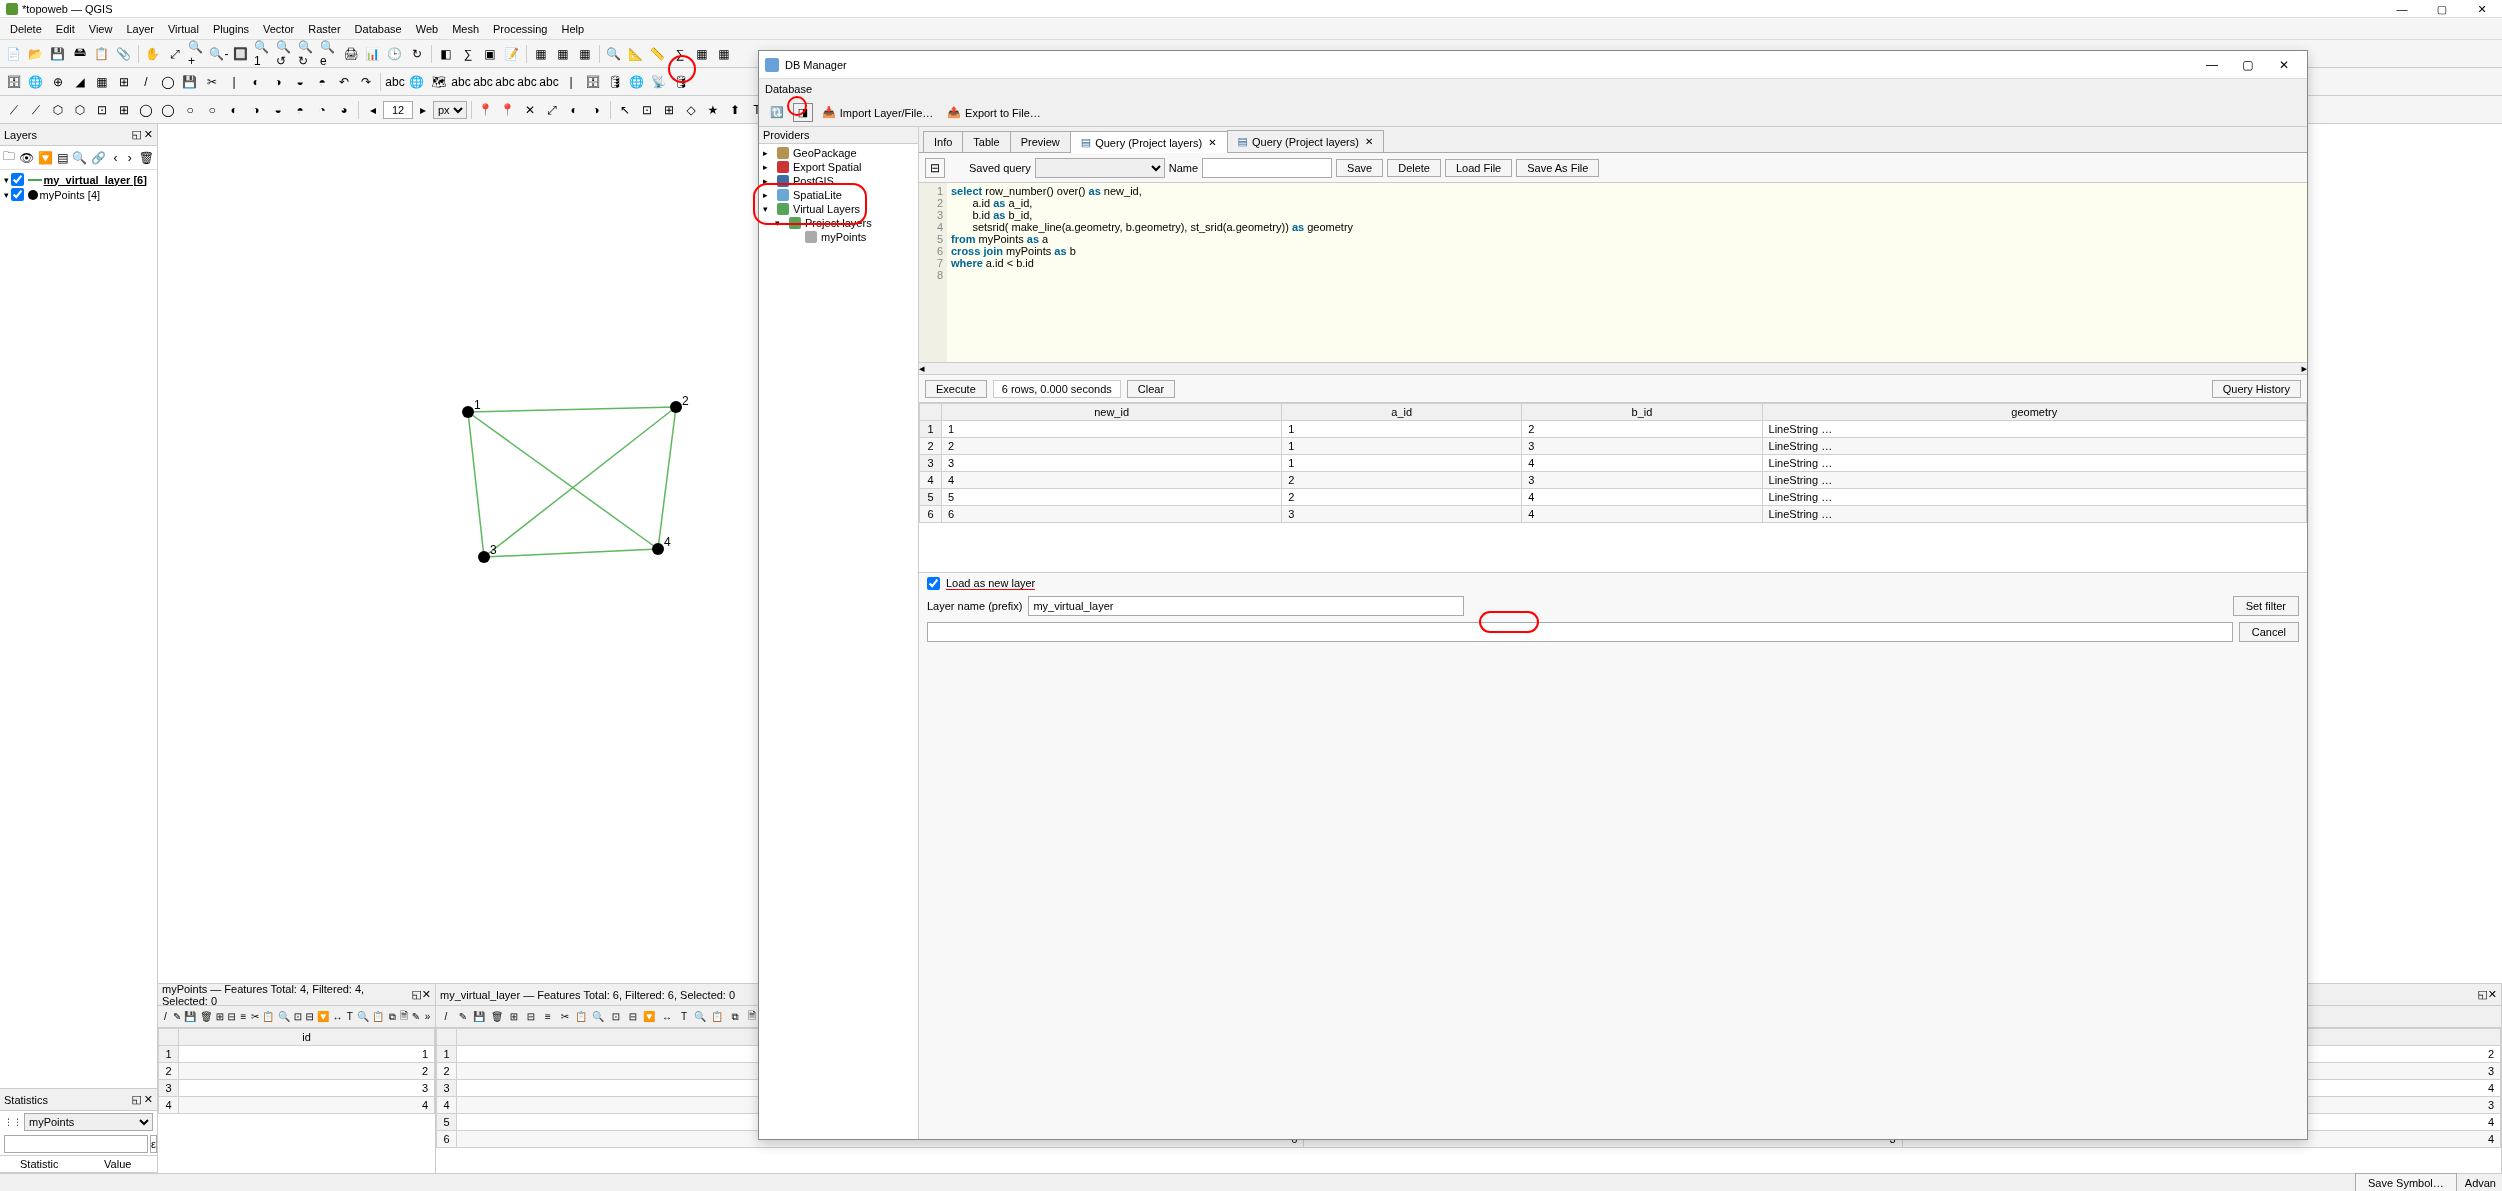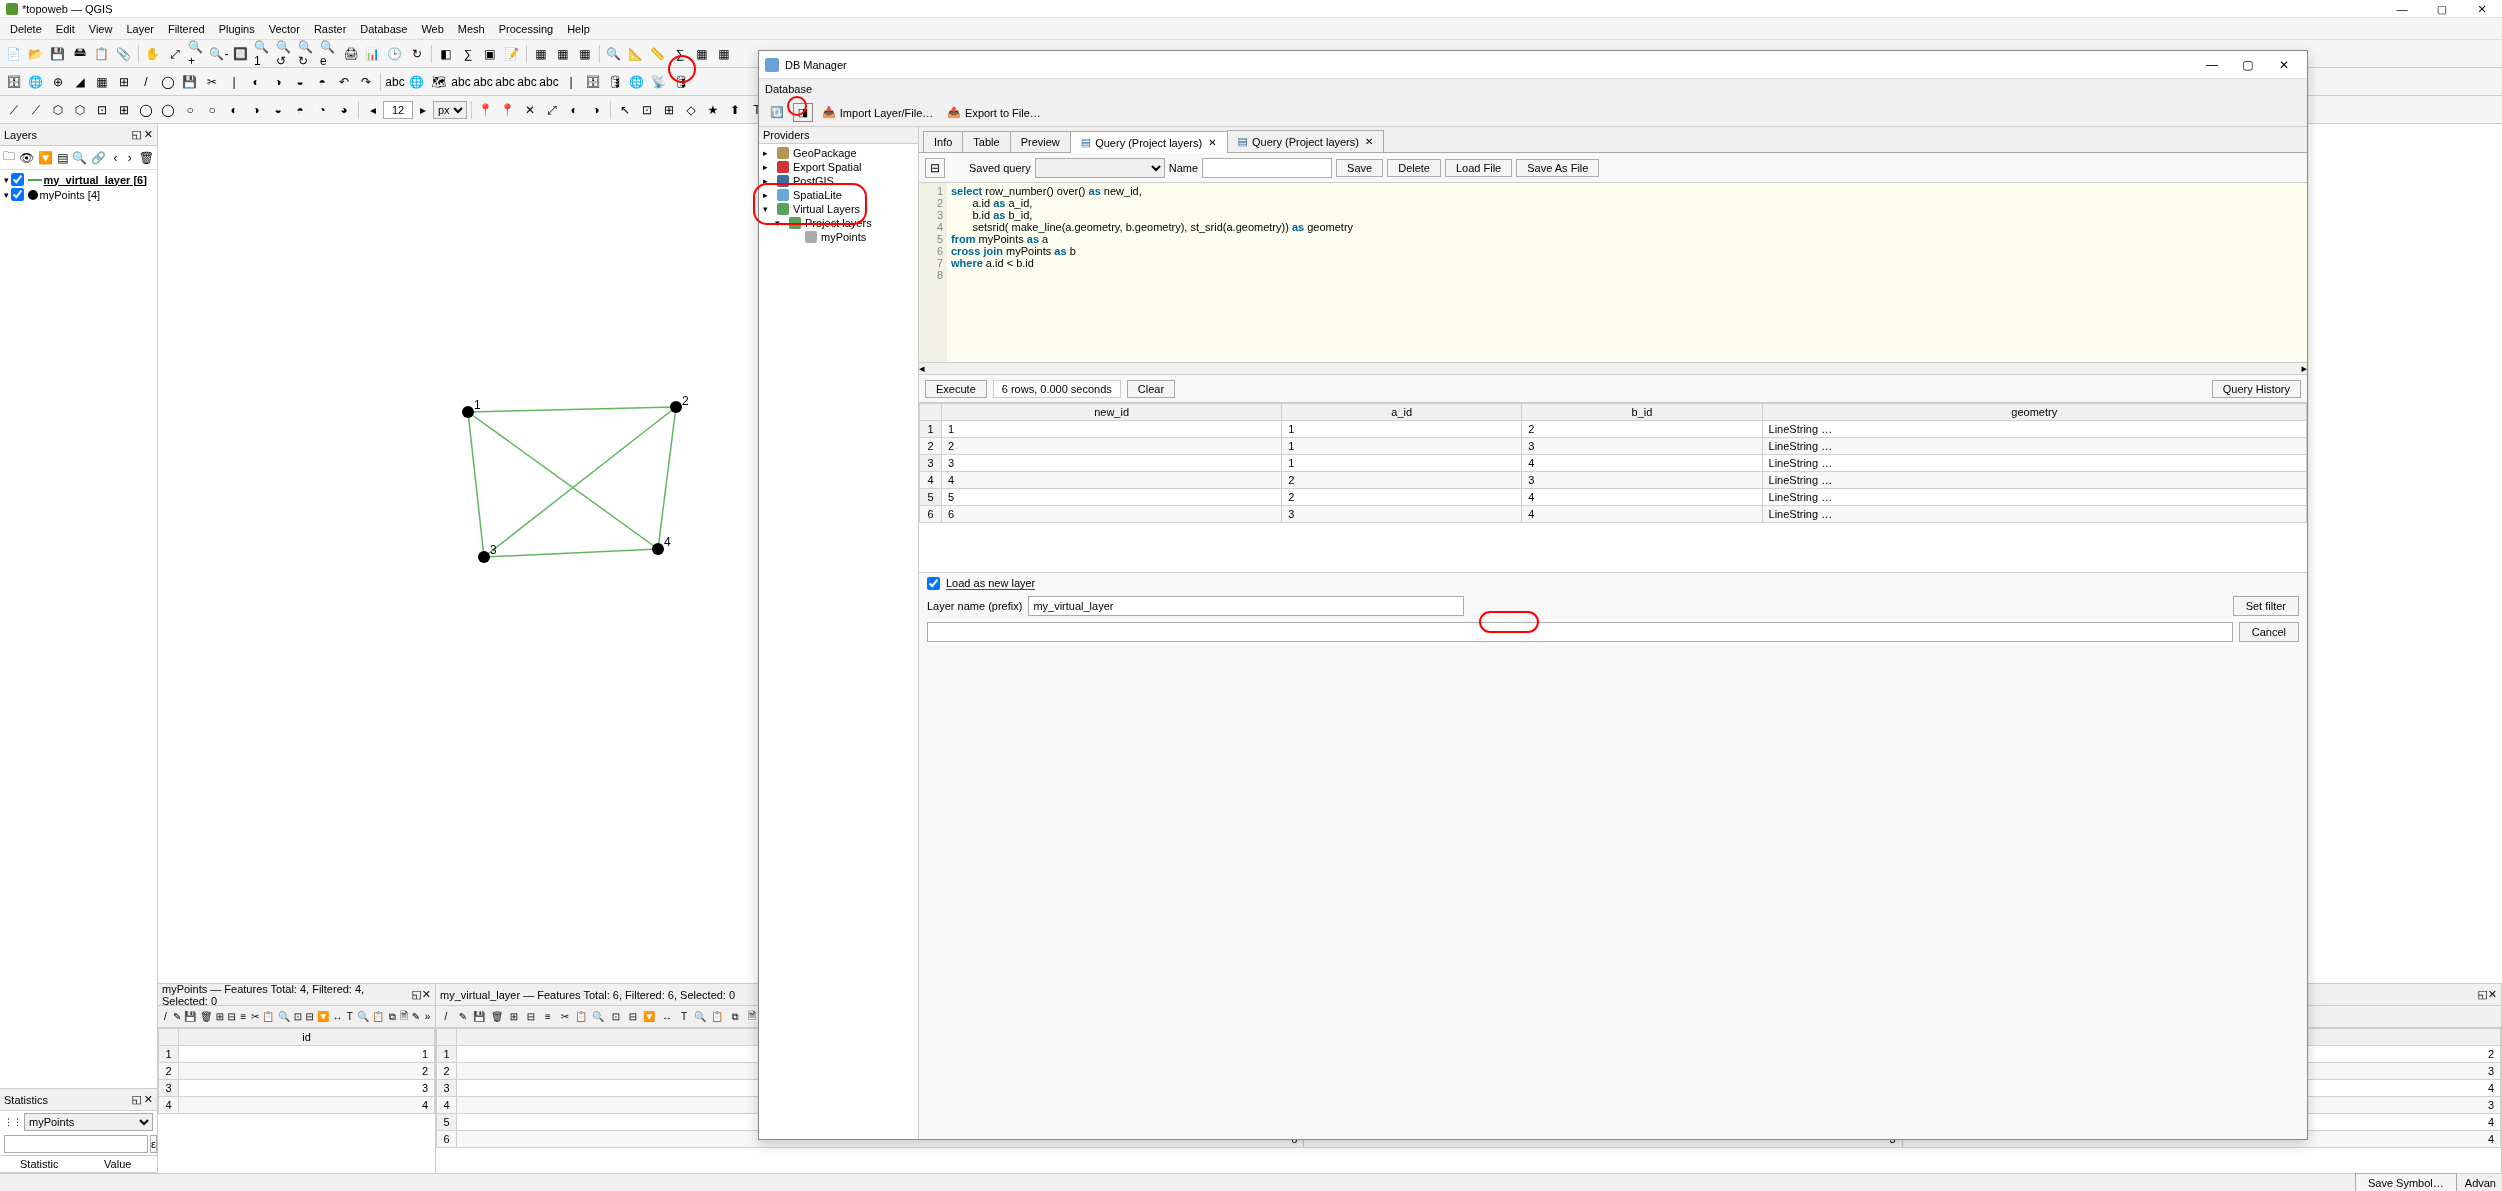--- a/index.html
+++ b/index.html
@@ -95,21 +95,21 @@
     <span>▢</span>
     <span>✕</span>
   </div>
 </div>
 
 <div class="menubar" id="menubar">
     <span>Delete</span>
     <span>Edit</span>
     <span>View</span>
     <span>Layer</span>
-    <span>Filtered</span>
+    <span>Virtual</span>
     <span>Plugins</span>
     <span>Vector</span>
     <span>Raster</span>
     <span>Database</span>
     <span>Web</span>
     <span>Mesh</span>
     <span>Processing</span>
     <span>Help</span>
   </div>
 

